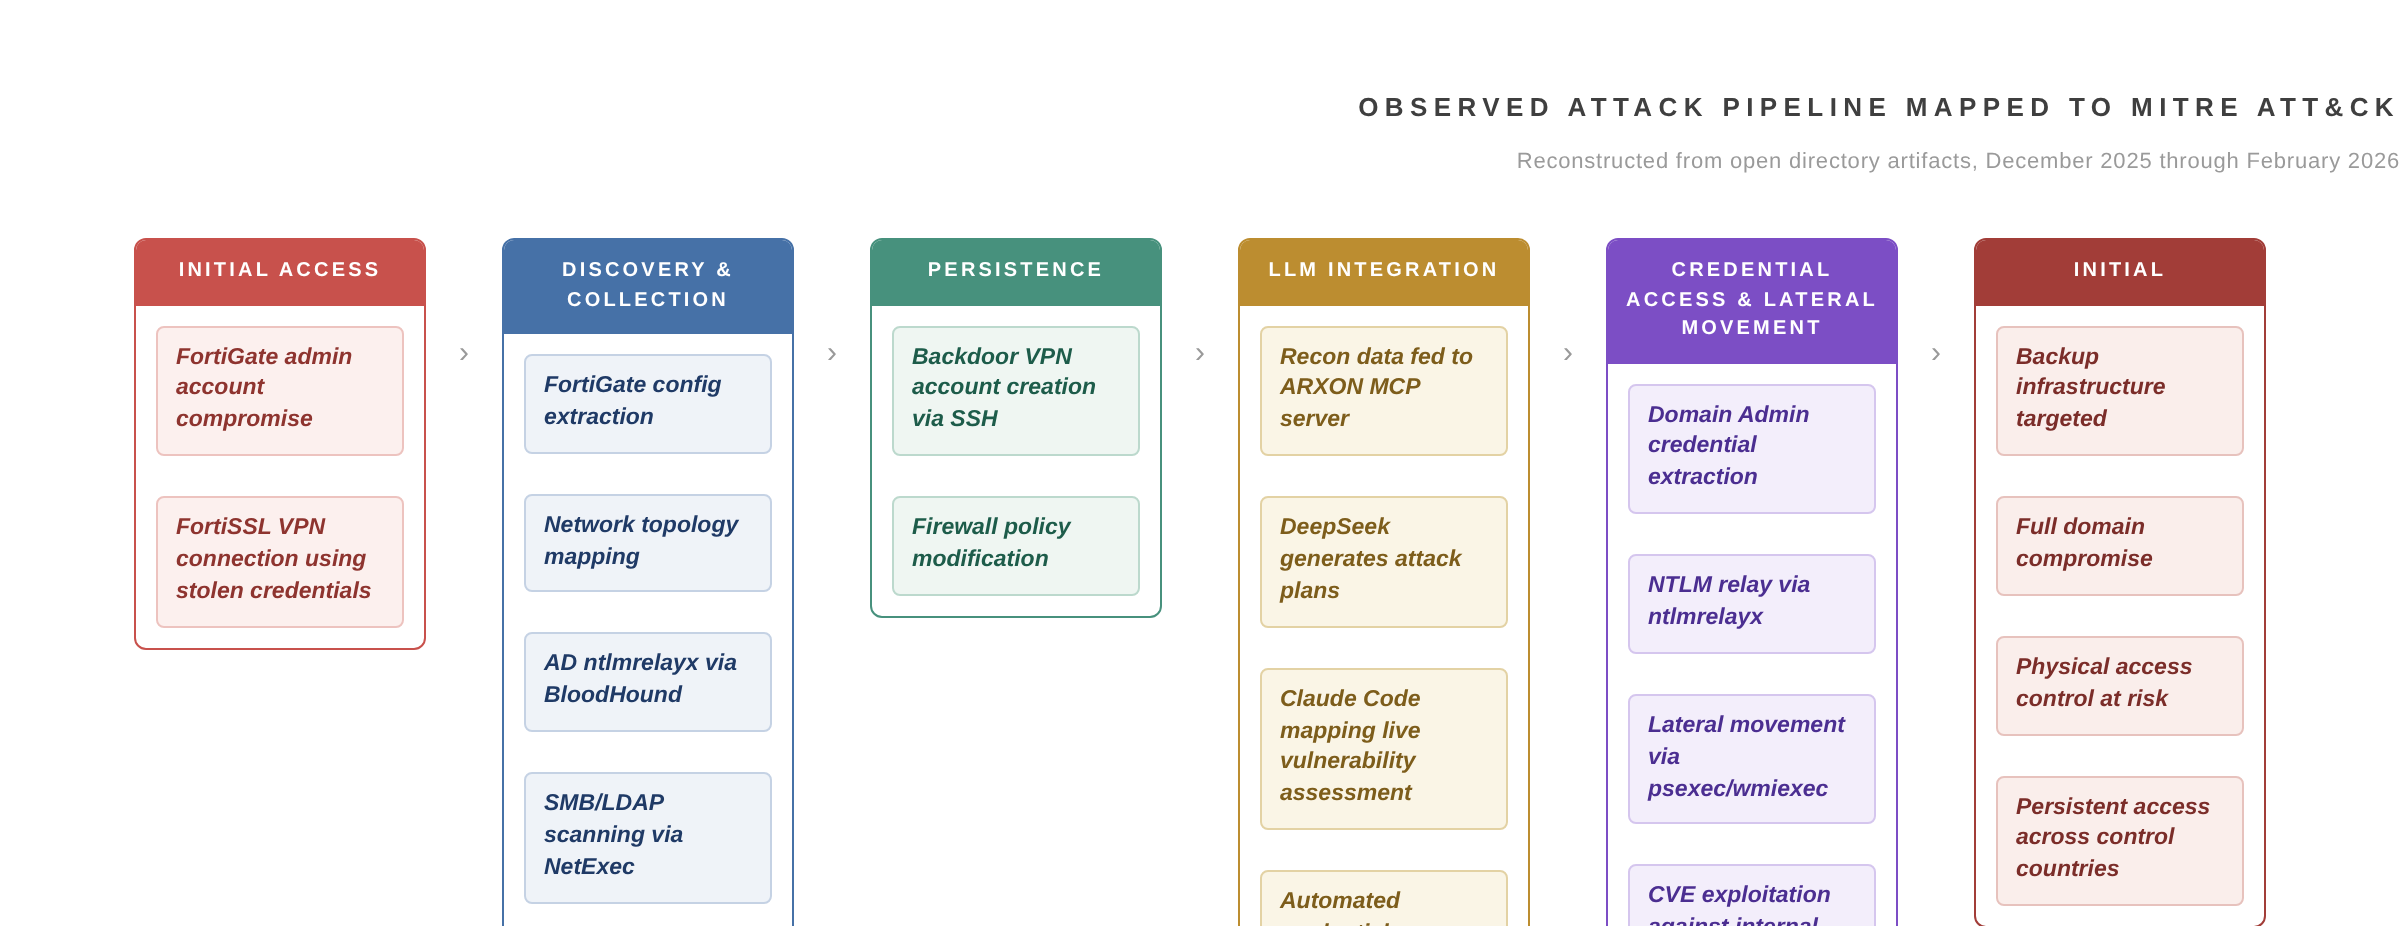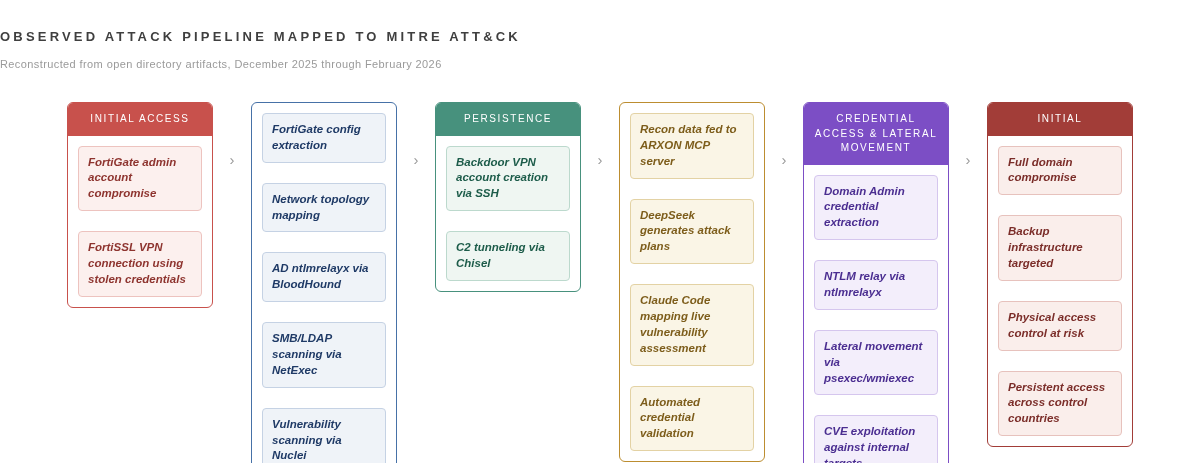--- a/index.html
+++ b/index.html
@@ -5,21 +5,21 @@
   * { margin: 0; padding: 0; box-sizing: border-box; }
   html, body { background: #ffffff; }
   .page {
     position: relative;
     width: 1200px;
     height: 463px;
     background: #ffffff;
     font-family: "Liberation Sans", "DejaVu Sans", sans-serif;
     overflow: hidden;
   }
-  .titlebar { text-align: left; padding-top: 29px; }
+  .titlebar { text-align: right; padding-top: 46px; }
   .title {
     font-size: 13px;
     font-weight: 700;
     letter-spacing: 3.2px;
     color: #3f3f3f;
   }
   .subtitle {
     margin-top: 14px;
     font-size: 11px;
     letter-spacing: 0.4px;
@@ -43,21 +43,21 @@
     color: #ffffff;
     text-align: center;
     padding: 9px 6px;
     display: flex;
     align-items: center;
     justify-content: center;
     min-height: 32px;
   }
   .stage-label {
     font-size: 10px;
-    font-weight: 400;
+    font-weight: 700;
     letter-spacing: 1.6px;
     line-height: 1.45;
   }
   .stage-body {
     padding: 10px;
     display: flex;
     flex-direction: column;
     gap: 20px;
     font-style: italic;
   }
@@ -99,44 +99,50 @@
       </header>
       <div class="stage-body">
         <div class="card">FortiGate admin account compromise</div>
         <div class="card">FortiSSL VPN connection using stolen credentials</div>
       </div>
     </section>
 
     <div class="arrow">›</div>
 
     <section class="stage" style="--accent: #4671a7; --card-bg: #eff3f8; --card-border: #c5d2e4; --text: #1f3a66;">
+      <header class="stage-header">
+        <span class="stage-label">DISCOVERY &amp; COLLECTION</span>
+      </header>
       <div class="stage-body">
         <div class="card">FortiGate config extraction</div>
         <div class="card">Network topology mapping</div>
         <div class="card">AD ntlmrelayx via BloodHound</div>
         <div class="card">SMB/LDAP scanning via NetExec</div>
         <div class="card">Vulnerability scanning via Nuclei</div>
       </div>
     </section>
 
     <div class="arrow">›</div>
 
     <section class="stage" style="--accent: #47917d; --card-bg: #eff6f2; --card-border: #bcd9cd; --text: #1d5c4a;">
       <header class="stage-header">
         <span class="stage-label">PERSISTENCE</span>
       </header>
       <div class="stage-body">
         <div class="card">Backdoor VPN account creation via SSH</div>
-        <div class="card">C2 tunneling via Chisel</div>
+        <div class="card">Firewall policy modification</div>
       </div>
     </section>
 
     <div class="arrow">›</div>
 
     <section class="stage" style="--accent: #bc8d30; --card-bg: #faf5e6; --card-border: #e3d2a4; --text: #7d5d1b;">
+      <header class="stage-header">
+        <span class="stage-label">LLM INTEGRATION</span>
+      </header>
       <div class="stage-body">
         <div class="card">Recon data fed to ARXON MCP server</div>
         <div class="card">DeepSeek generates attack plans</div>
         <div class="card">Claude Code mapping live vulnerability assessment</div>
         <div class="card">Automated credential validation</div>
       </div>
     </section>
 
     <div class="arrow">›</div>
 
@@ -152,22 +158,22 @@
       </div>
     </section>
 
     <div class="arrow">›</div>
 
     <section class="stage" style="--accent: #a23d38; --card-bg: #faeeeb; --card-border: #e7c2bd; --text: #7b2d29;">
       <header class="stage-header">
         <span class="stage-label">INITIAL</span>
       </header>
       <div class="stage-body">
+        <div class="card">Backup infrastructure targeted</div>
         <div class="card">Full domain compromise</div>
-        <div class="card">Backup infrastructure targeted</div>
         <div class="card">Physical access control at risk</div>
         <div class="card">Persistent access across control countries</div>
       </div>
     </section>
 
   </div>
 
 </div>
 
 </body></html>

